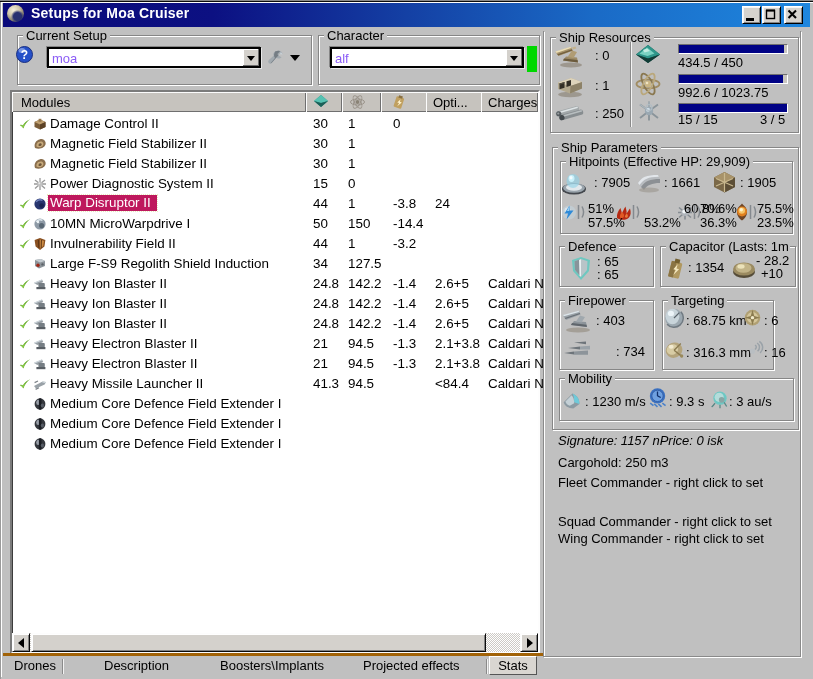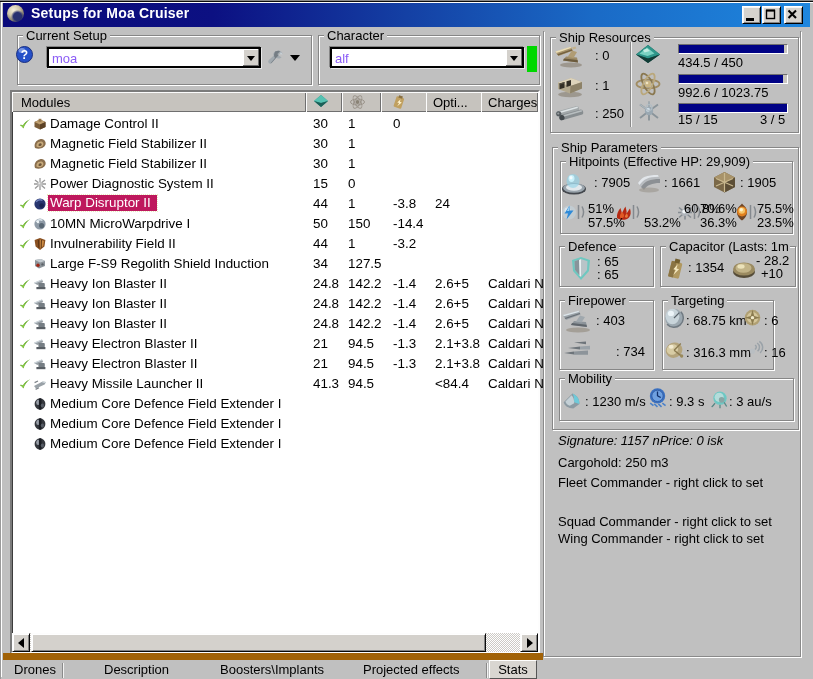--- a/index.html
+++ b/index.html
@@ -42,21 +42,21 @@
 .sel{background:#be185d;color:#fff;outline:1px dotted #e8e8c0;}
 
 .hsb{position:absolute;left:0px;bottom:0px;height:20px;right:0;background:#fff;}
 .sbtrack{position:absolute;left:0;top:0;right:0;bottom:0;
  background-image:conic-gradient(#fff 0 25%,#cdcac5 0 50%,#fff 0 75%,#cdcac5 0);background-size:2px 2px;}
 .sbtn{position:absolute;top:0;width:18px;height:19px;background:#d4d1cc;border:1px solid;
  border-color:#fdfdfd #0a0a0a #0a0a0a #fdfdfd;box-shadow:inset 1px 1px 0 #fff,inset -1px -1px 0 #828282;}
 .thumb{position:absolute;top:0;height:19px;background:#d4d1cc;border:1px solid;
  border-color:#fdfdfd #0a0a0a #0a0a0a #fdfdfd;box-shadow:inset 1px 1px 0 #fff,inset -1px -1px 0 #828282;}
 
-.tabbar{left:3px;top:653px;width:540px;height:20px;border-top:7px solid #a16207;}
+.tabbar{left:3px;top:653px;width:540px;height:20px;border-top:3px solid #a16207;}
 .tabsep{position:absolute;top:3px;width:2px;height:15px;border-left:1px solid #8a8a8a;border-right:1px solid #f2f2f2;}
 .tabtxt{position:absolute;top:2px;white-space:nowrap;}
 .stats-tab{position:absolute;left:486px;top:0px;width:48px;height:19px;background:#d9d6d1;
  border:1px solid;border-color:#fff #555 #555 #fff;text-align:center;padding-top:1px;}
 
 .rp-l1{left:543px;top:31px;width:1px;height:626px;background:#8a8a8a;}
 .rp-l2{left:544px;top:32px;width:1px;height:626px;background:#fff;}
 .rp-r1{left:800px;top:31px;width:1px;height:626px;background:#8a8a8a;}
 .rp-r2{left:801px;top:32px;width:1px;height:625px;background:#fff;}
 .rp-b1{left:543px;top:656px;width:258px;height:1px;background:#8a8a8a;}

